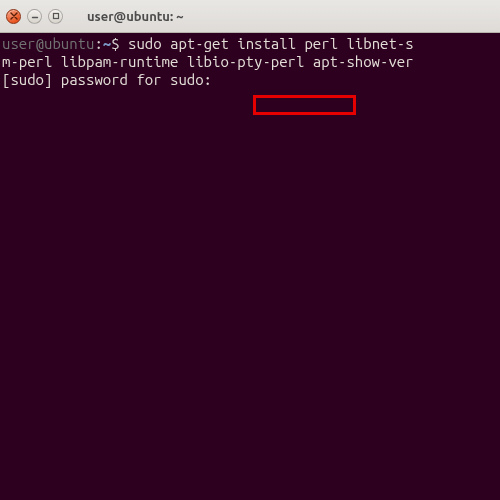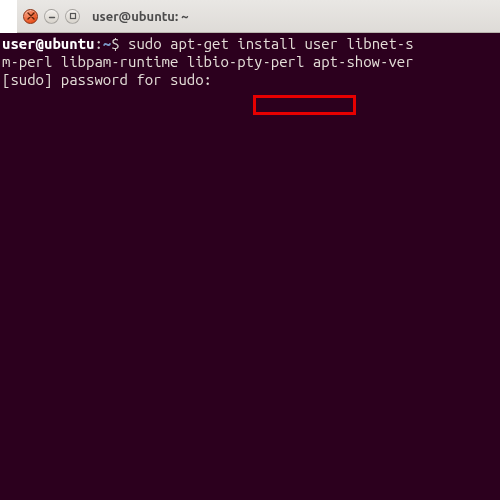--- a/index.html
+++ b/index.html
@@ -20,22 +20,21 @@
       display: flex;
       flex-direction: column;
     }
     .titlebar {
       height: 28px;
       background: linear-gradient(to bottom, #e9e7e4 0%, #dedbd7 100%);
       border-bottom: 1px solid #b8b4ad;
       display: flex;
       align-items: center;
       padding: 16px 6px;
-      gap: 8px;
-      margin-left: 17px;
+      gap: 20px;
     }
     .win-controls {
       display: flex;
       gap: 6px;
       align-items: center;
     }
     .win-btn {
       width: 15px;
       height: 15px;
       border-radius: 50%;
@@ -77,22 +76,22 @@
       color: #d8d4d1;
       font-family: "Ubuntu Mono", "DejaVu Sans Mono", monospace;
       font-size: 15px;
       line-height: 18px;
       padding: 2px 0 0 2px;
       white-space: pre;
       overflow: hidden;
       position: relative;
     }
     .prompt-user {
-      color: #ffffff;
-      font-weight: 700;
+      color: #737373;
+      font-weight: 400;
     }
     .prompt-colon {
       color: #d8d4d1;
     }
     .prompt-path {
       color: #7a97c5;
       font-weight: 600;
     }
     .prompt-dollar {
       color: #d8d4d1;
@@ -131,18 +130,18 @@
         <span>
           <svg viewBox="0 0 8 8">
               <rect x="1.5" y="1.5" width="5" height="5" fill="none" stroke="#555" stroke-width="1.2"></rect>
             </svg>
         </span>
       </div>
     </div>
     <div class="title-text">user@ubuntu: ~</div>
   </div>
 
-  <div class="terminal"><span class="prompt-user">user@ubuntu</span><span class="prompt-colon">:</span><span class="prompt-path">~</span><span class="prompt-dollar">$ </span><span class="cmd">sudo apt-get install user libnet-s</span>
+  <div class="terminal"><span class="prompt-user">user@ubuntu</span><span class="prompt-colon">:</span><span class="prompt-path">~</span><span class="prompt-dollar">$ </span><span class="cmd">sudo apt-get install perl libnet-s</span>
 <span class="cmd">m-perl libpam-runtime libio-pty-perl apt-show-ver</span>
 <span class="cmd">[sudo] password for sudo: </span>
     <div class="redbox" style="left:253px;top:62px;width:103px;height:20px;"></div>
   </div>
 </div>
 
 </body></html>

